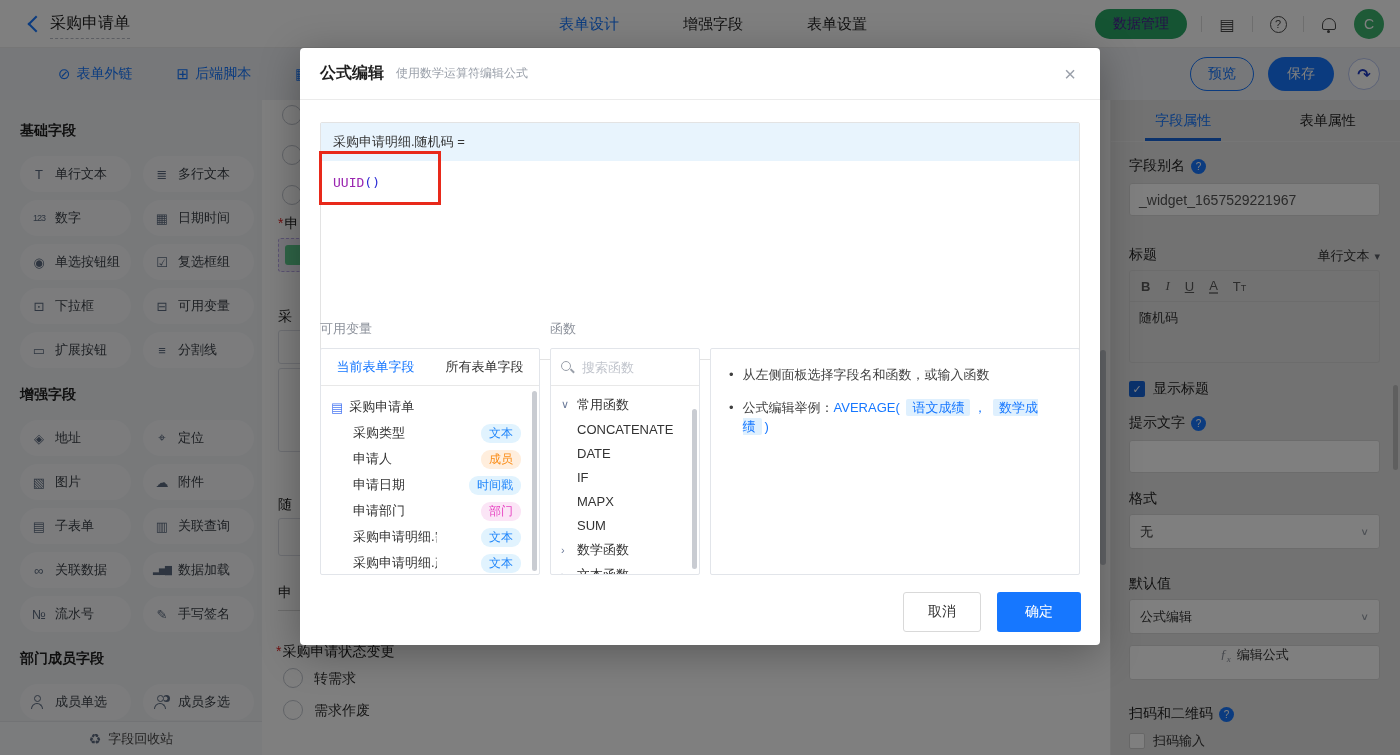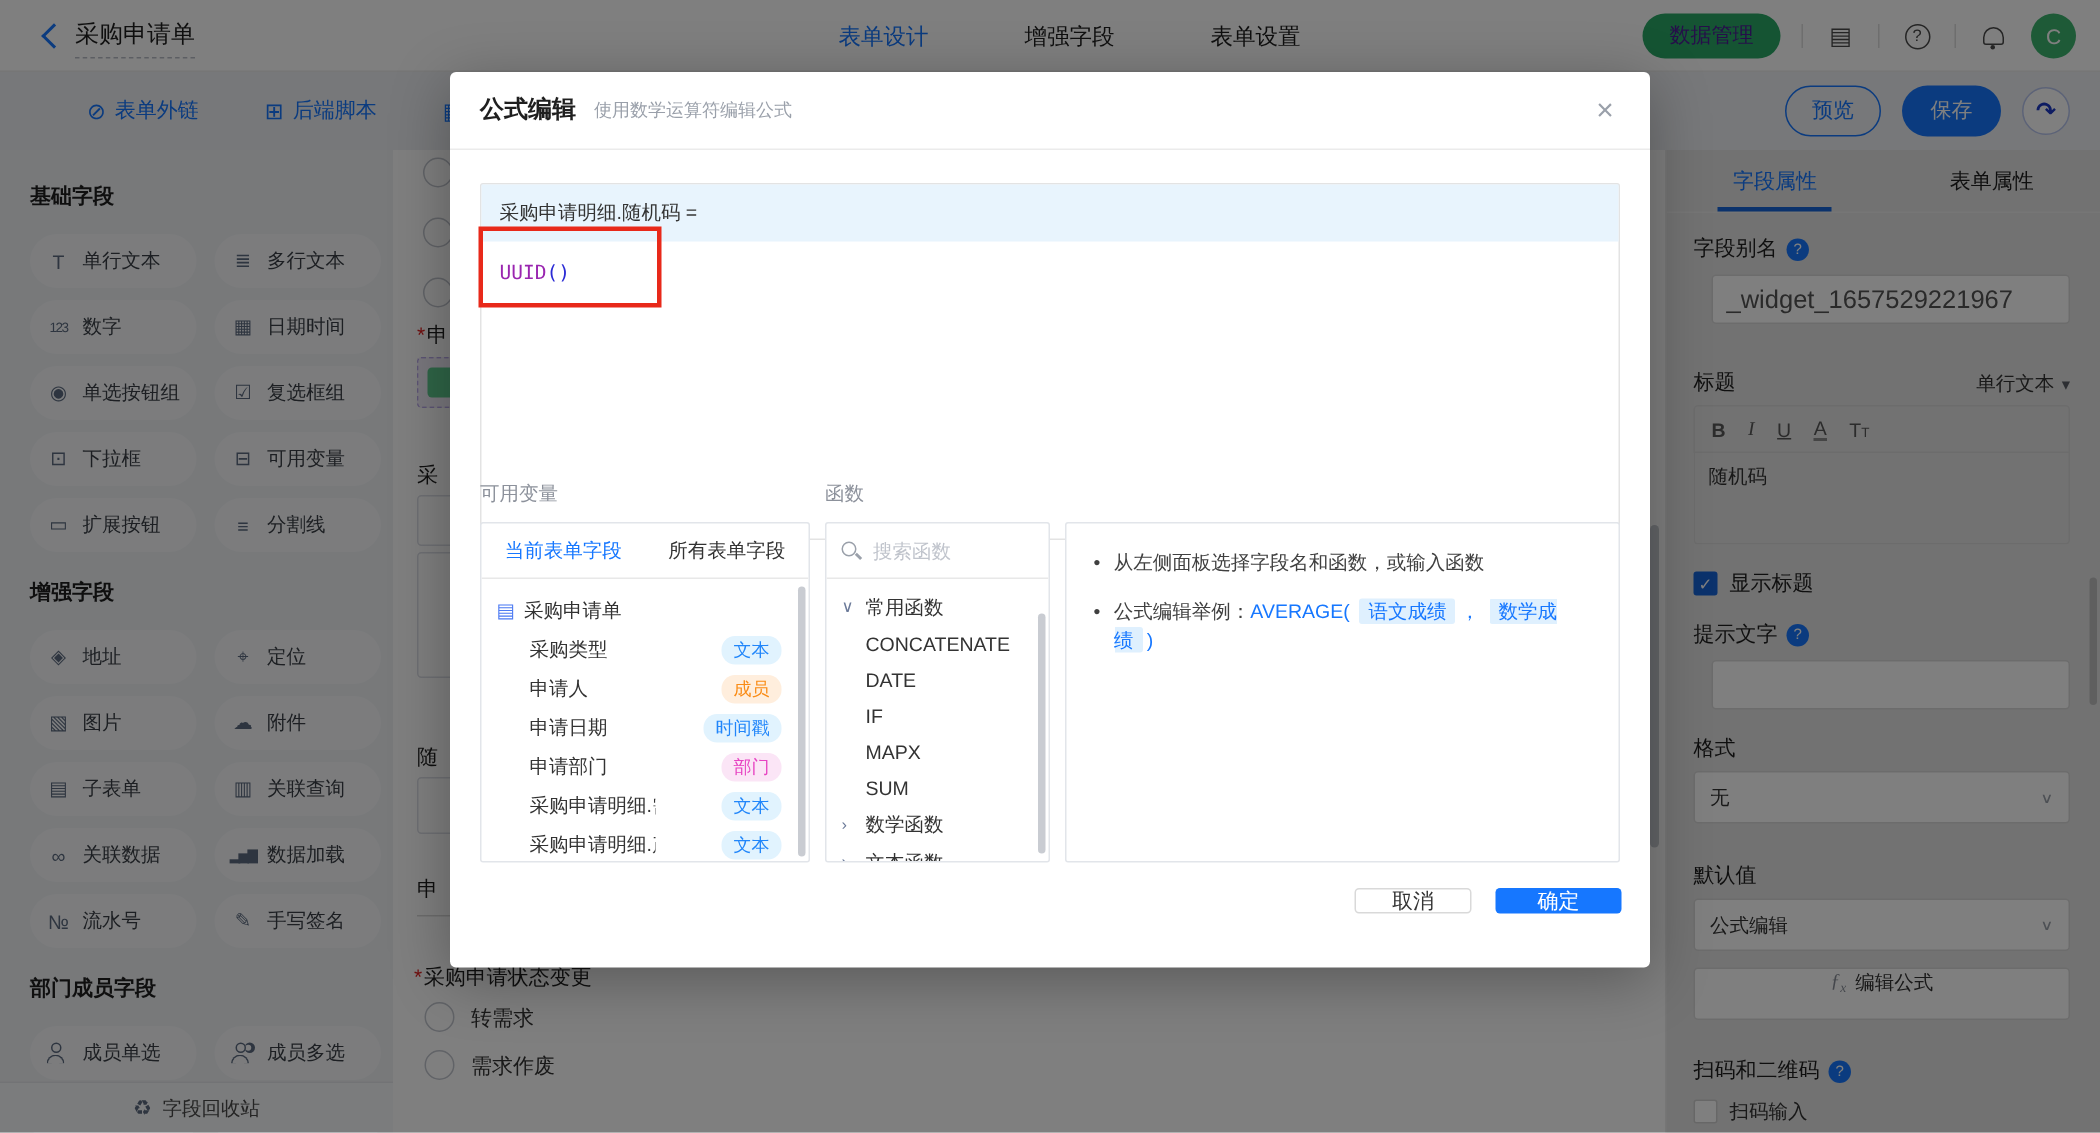--- a/index.html
+++ b/index.html
@@ -62,21 +62,21 @@
   #canvas-scroll { position:absolute; left:838px; top:250px; width:6px; height:215px; background:#c9ccd2; border-radius:3px; }
 
   
   #rpanel { position:absolute; left:1110px; top:100px; width:290px; height:655px; background:#e5e5e5; border-left:1px solid #ececec; z-index:1; }
   .rp-tabs { position:absolute; left:0; top:0; width:100%; height:42px; border-bottom:1px solid #ececec; display:flex; }
   .rp-tab { flex:1; display:flex; align-items:center; justify-content:center; font-size:14px; color:#1f1f1f; cursor:pointer; position:relative; }
   .rp-tab.active { color:#1677ff; }
   .rp-tab.active::after { content:""; position:absolute; left:50%; transform:translateX(-50%); bottom:0; width:76px; height:3px; background:#1664d9; }
   .rp-label { position:absolute; left:18px; font-size:14px; color:#1f1f1f; display:flex; align-items:center; gap:6px; }
   .q-badge { width:15px; height:15px; background:#1677ff; color:#fff; border-radius:50%; font-size:10px; display:flex; align-items:center; justify-content:center; cursor:pointer; }
-  .rp-input { position:absolute; left:18px; right:20px; height:33px; border:1px solid #d9d9d9; border-radius:3px; background:#fff; font-size:17px; color:#555; padding:0 9px; display:flex; align-items:center;margin-left:12px; }
+  .rp-input { position:absolute; left:18px; right:20px; height:33px; border:1px solid #d9d9d9; border-radius:3px; background:#fff; font-size:14px; color:#555; padding:0 9px; display:flex; align-items:center; }
   .rp-select { position:absolute; left:18px; right:20px; height:35px; border:1px solid #d9d9d9; border-radius:3px; background:#fff; font-size:13px; color:#333; padding:0 10px; display:flex; align-items:center; justify-content:space-between; cursor:pointer; }
   .chev { color:#9aa0aa; font-size:12px; transform:scaleY(.8); }
   .rp-type { position:absolute; right:20px; font-size:13px; color:#333; cursor:pointer; display:flex; gap:5px; align-items:center; }
   .rp-type .caret { color:#5a5f66; font-size:11px; }
   .fmt-bar { position:absolute; left:18px; right:20px; height:32px; border:1px solid #d9d9d9; border-radius:3px 3px 0 0; display:flex; align-items:center; gap:15px; padding:0 11px; font-size:13px; color:#595959; }
   .fmt-b { cursor:pointer; }
   .fmt-bar .b { font-weight:bold; } .fmt-bar .i { font-style:italic; font-family:"Liberation Serif",serif; }
   .fmt-bar .u { text-decoration:underline; } .fmt-bar .a { border-bottom:2px solid #8a8a8a; line-height:1; }
   .fmt-bar .t::after { content:"T"; font-size:9px; }
   .rp-textarea { position:absolute; left:18px; right:20px; height:62px; border:1px solid #d9d9d9; border-top:none; border-radius:0 0 3px 3px; font-size:13px; color:#333; padding:8px 9px; }
@@ -129,21 +129,21 @@
   .srch input::placeholder { color:#c0c4cc; }
   .fn-tree { padding:6px 4px 0 10px; font-size:13px; color:#333; }
   .fn-group { display:flex; align-items:center; gap:6px; height:25px; cursor:pointer; }
   .fn-group .tw { color:#6b7a99; font-size:11px; width:10px; }
   .fn-item { height:24px; display:flex; align-items:center; padding-left:16px; cursor:pointer; }
   .tips { padding:16px 18px; font-size:13px; color:#404040; line-height:1.5; }
   .tip { display:flex; gap:9px; margin-bottom:13px; }
   .tip .dot { color:#404040; }
   .blue-t { color:#1677ff; }
   .chip { background:#dff0fe; color:#1677ff; border-radius:2px; padding:1px 6px; margin:0 3px; }
-  .m-footer-btn { position:absolute; top:544px; height:17px; border-radius:3px; font-size:14px; cursor:pointer; display:flex; align-items:center; justify-content:center; }
+  .m-footer-btn { position:absolute; top:544px; height:40px; border-radius:3px; font-size:14px; cursor:pointer; display:flex; align-items:center; justify-content:center; }
   #btn-cancel { left:603px; width:78px; background:#fff; border:1px solid #d9d9d9; color:#333; }
   #btn-ok { left:697px; width:84px; background:#1677ff; border:none; color:#fff; }
 </style>
 </head>
 <body>
 
 <div id="topbar">
   <div class="back-btn"></div>
   <div class="tb-title">采购申请单</div>
   <div class="tb-tabs">

